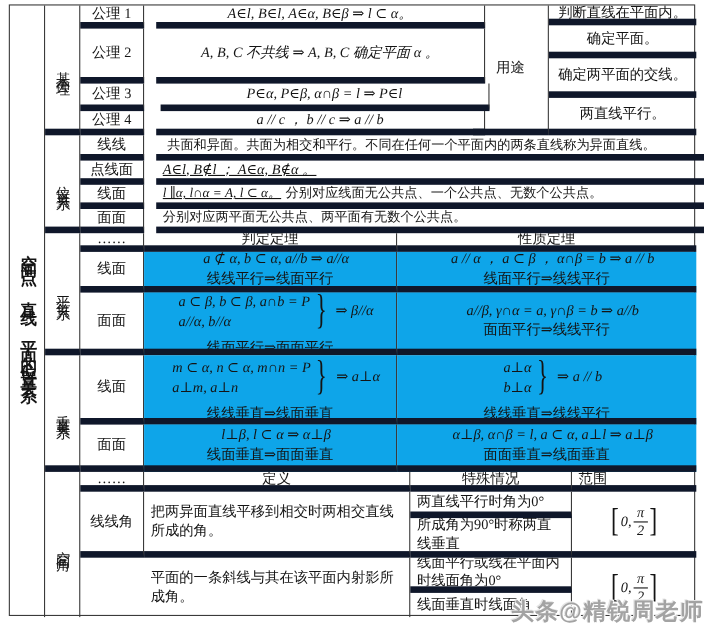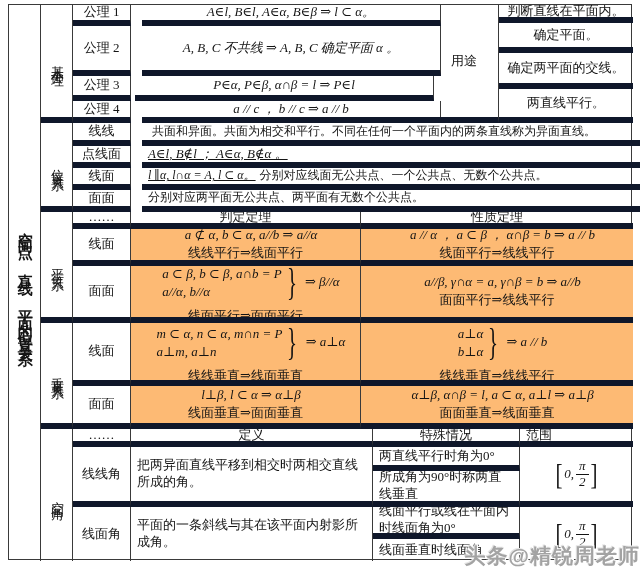--- a/index.html
+++ b/index.html
@@ -14,21 +14,21 @@
   .nbb{border-bottom:none;}
   .left{justify-content:flex-start;text-align:left;padding:0 6px;}
   .nw{white-space:nowrap;margin-left:11px;}
   .fs12{font-size:12px;}
   .vt{writing-mode:vertical-rl;text-orientation:upright;}
   .title-v{font-weight:bold;font-size:15px;letter-spacing:7px;}
   .sec{font-size:13px;letter-spacing:3px;}
   .math{font-style:italic;}
   .mm{margin-right:4px;text-decoration:underline;}
   .colflex{flex-direction:column;justify-content:center;gap:1px;}
-  .gray{background:#fdba74;}
+  .gray{background:#0ea5e9;}
   .bracegrp{display:flex;align-items:center;justify-content:center;}
   .stack{display:flex;flex-direction:column;align-items:flex-start;line-height:1.35;}
   .stack.ctr{align-items:center;}
   .brace{font-size:38px;font-weight:400;transform:scaleX(0.55);font-style:normal;margin-left:1px;}
   .result{margin-left:4px;}
   .note{font-size:13px;font-style:normal;}
   .rangebox{display:flex;align-items:center;justify-content:center;font-style:italic;}
   .rb{font-size:30px;font-weight:300;transform:scaleX(0.7);font-style:normal;line-height:1;}
   .frac{display:inline-flex;flex-direction:column;align-items:center;line-height:1.05;margin-left:2px;font-size:13px;}
   .frac .num{border-bottom:1px solid #141414;padding:0 3px 1px;}
@@ -50,21 +50,21 @@
     <div class="cell vt sec" style="left:32px;top:318px;width:32px;height:106px">垂直关系</div>
     <div class="cell vt sec nbb" style="left:32px;top:424px;width:32px;height:132px">空间角</div>
 
     <div class="cell" style="left:64px;top:0;width:58px;height:21px">公理 1</div>
     <div class="cell math nw" style="left:122px;top:0;width:299px;height:21px">A∈l, B∈l, A∈α, B∈β ⇒ l ⊂ α。</div>
 
     <div class="cell" style="left:64px;top:21px;width:58px;height:50px">公理 2</div>
     <div class="cell math nw" style="left:122px;top:21px;width:299px;height:50px">A, B, C 不共线 ⇒ A, B, C 确定平面 α 。</div>
 
     <div class="cell" style="left:64px;top:71px;width:58px;height:25px">公理 3</div>
-    <div class="cell math nw" style="left:115px;top:71px;width:299px;height:25px">P∈α, P∈β, α∩β = l ⇒ P∈l</div>
+    <div class="cell math nw" style="left:126px;top:71px;width:299px;height:25px">P∈α, P∈β, α∩β = l ⇒ P∈l</div>
 
     <div class="cell" style="left:64px;top:96px;width:58px;height:22px">公理 4</div>
     <div class="cell math nw" style="left:122px;top:96px;width:299px;height:22px">a // c ， b // c ⇒ a // b</div>
 
     <div class="cell" style="left:421px;top:0;width:69px;height:118px">用途</div>
     <div class="cell nbr" style="left:490px;top:0;width:134px;height:18px">判断直线在平面内。</div>
     <div class="cell nbr" style="left:490px;top:18px;width:134px;height:30px">确定平面。</div>
     <div class="cell nbr" style="left:490px;top:48px;width:134px;height:36px">确定两平面的交线。</div>
     <div class="cell nbr" style="left:490px;top:84px;width:134px;height:34px">两直线平行。</div>
 
@@ -170,21 +170,20 @@
         <span class="rb">[</span>
         <span>0,</span>
         <span class="frac">
           <span class="num">π</span>
           <span class="den">2</span>
         </span>
         <span class="rb">]</span>
       </div>
     </div>
 
-    <div class="cell nbb" style="left:64px;top:502px;width:58px;height:54px">线面角</div>
     <div class="cell left nbb" style="left:122px;top:502px;width:242px;height:54px">平面的一条斜线与其在该平面内射影所成角。</div>
     <div class="cell left" style="left:364px;top:502px;width:147px;height:32px">线面平行或线在平面内时线面角为0°</div>
     <div class="cell left nbb" style="left:364px;top:534px;width:147px;height:22px">线面垂直时线面角</div>
     <div class="cell nbr nbb" style="left:511px;top:502px;width:113px;height:54px">
       <div class="rangebox">
         <span class="rb">[</span>
         <span>0,</span>
         <span class="frac">
           <span class="num">π</span>
           <span class="den">2</span>

